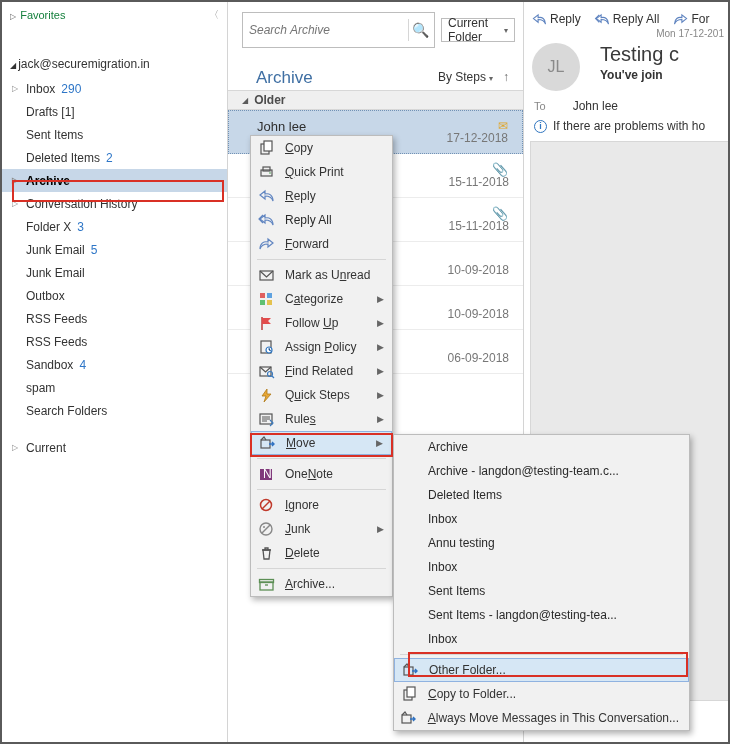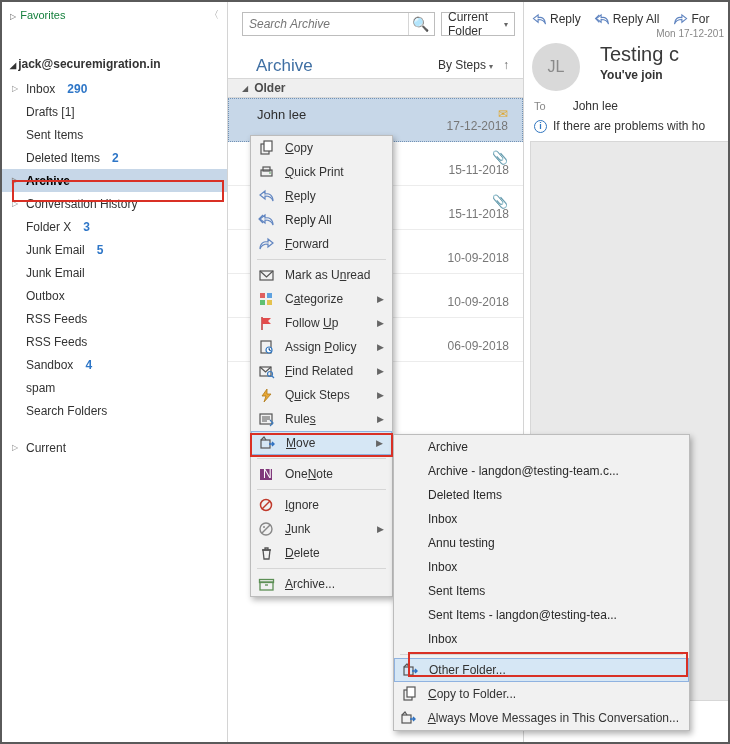--- a/index.html
+++ b/index.html
@@ -19,35 +19,35 @@
   *{box-sizing:border-box;font-family:"Segoe UI",Arial,sans-serif;font-size:12px;color:var(--text);}
   body{margin:0;background:#fff;}
   .app{width:730px;height:744px;border:2px solid #5a5a5a;position:relative;overflow:hidden;background:#fff;}
 
   
   .nav{position:absolute;left:0;top:0;width:226px;height:740px;border-right:1px solid var(--panel-border);}
   .nav-head{display:flex;align-items:center;justify-content:space-between;height:26px;padding:0 8px;}
   .nav-head .title{font-size:11px;color:#15803d;}
   .nav-head .tri{font-size:8px;color:#6a6a6a;margin-right:4px;}
   .chev{font-size:10px;color:#808080;}
-  .account{padding:8px 8px 6px 8px;font-size:13px;font-weight:700;}
+  .account{padding:8px 8px 6px 8px;font-size:13px;font-weight:400;}
   .account .tri{font-size:8px;margin-right:2px;}
   .folders{display:block;}
   .f-item{display:flex;align-items:center;height:23px;padding-left:24px;cursor:pointer;position:relative;}
   .f-item .exp{position:absolute;left:10px;font-size:8px;color:#8c8c8c;}
   .f-item .fname{}
-  .f-item .badge{color:var(--badge-blue);font-weight:700;margin-left:12px;}
+  .f-item .badge{color:var(--badge-blue);font-weight:400;margin-left:6px;}
   .f-item.sel{background:var(--sel-bg);font-weight:600;}
   .f-item.sel .fname{color:#000;}
   .redbox{position:absolute;border:2px solid var(--red);pointer-events:none;}
 
   
   .list{position:absolute;left:226px;top:0;width:296px;height:740px;border-right:1px solid var(--panel-border);background:#fff;}
   .search-row{display:flex;gap:6px;padding:10px 8px 0 14px;align-items:center;}
-  .sbox{flex:1;display:flex;align-items:center;border:1px solid #bdbdbd;height:24px;}
+  .sbox{flex:1;display:flex;align-items:center;border:1px solid #bdbdbd;height:36px;}
   .sbox input{border:none;outline:none;height:22px;padding-left:6px;flex:1;font-style:italic;color:#8a8a8a;background:transparent;}
   .sbox .sicon{width:26px;text-align:center;border-left:1px solid #d6d6d6;height:22px;line-height:22px;color:#555;font-size:14px;}
   .scope{border:1px solid #bdbdbd;height:24px;display:flex;align-items:center;padding:0 6px;gap:6px;}
   .scope .dd{font-size:8px;color:#666;}
   .folderTitle{padding:20px 0 4px 28px;font-size:17px;color:#3f6fa3;font-weight:400;}
   .sort-row{display:flex;align-items:center;justify-content:flex-end;padding:0 14px 6px 0;gap:10px;margin-top:-22px;}
   .sort-row .sort{color:#666;font-size:11px;}
   .sort-row .dd{font-size:8px;color:#666;}
   .sort-row .arrow{color:#666;font-size:12px;}
   .group{background:#efefef;border-top:1px solid #d7d7d7;border-bottom:1px solid #d7d7d7;height:20px;display:flex;align-items:center;padding-left:14px;}

